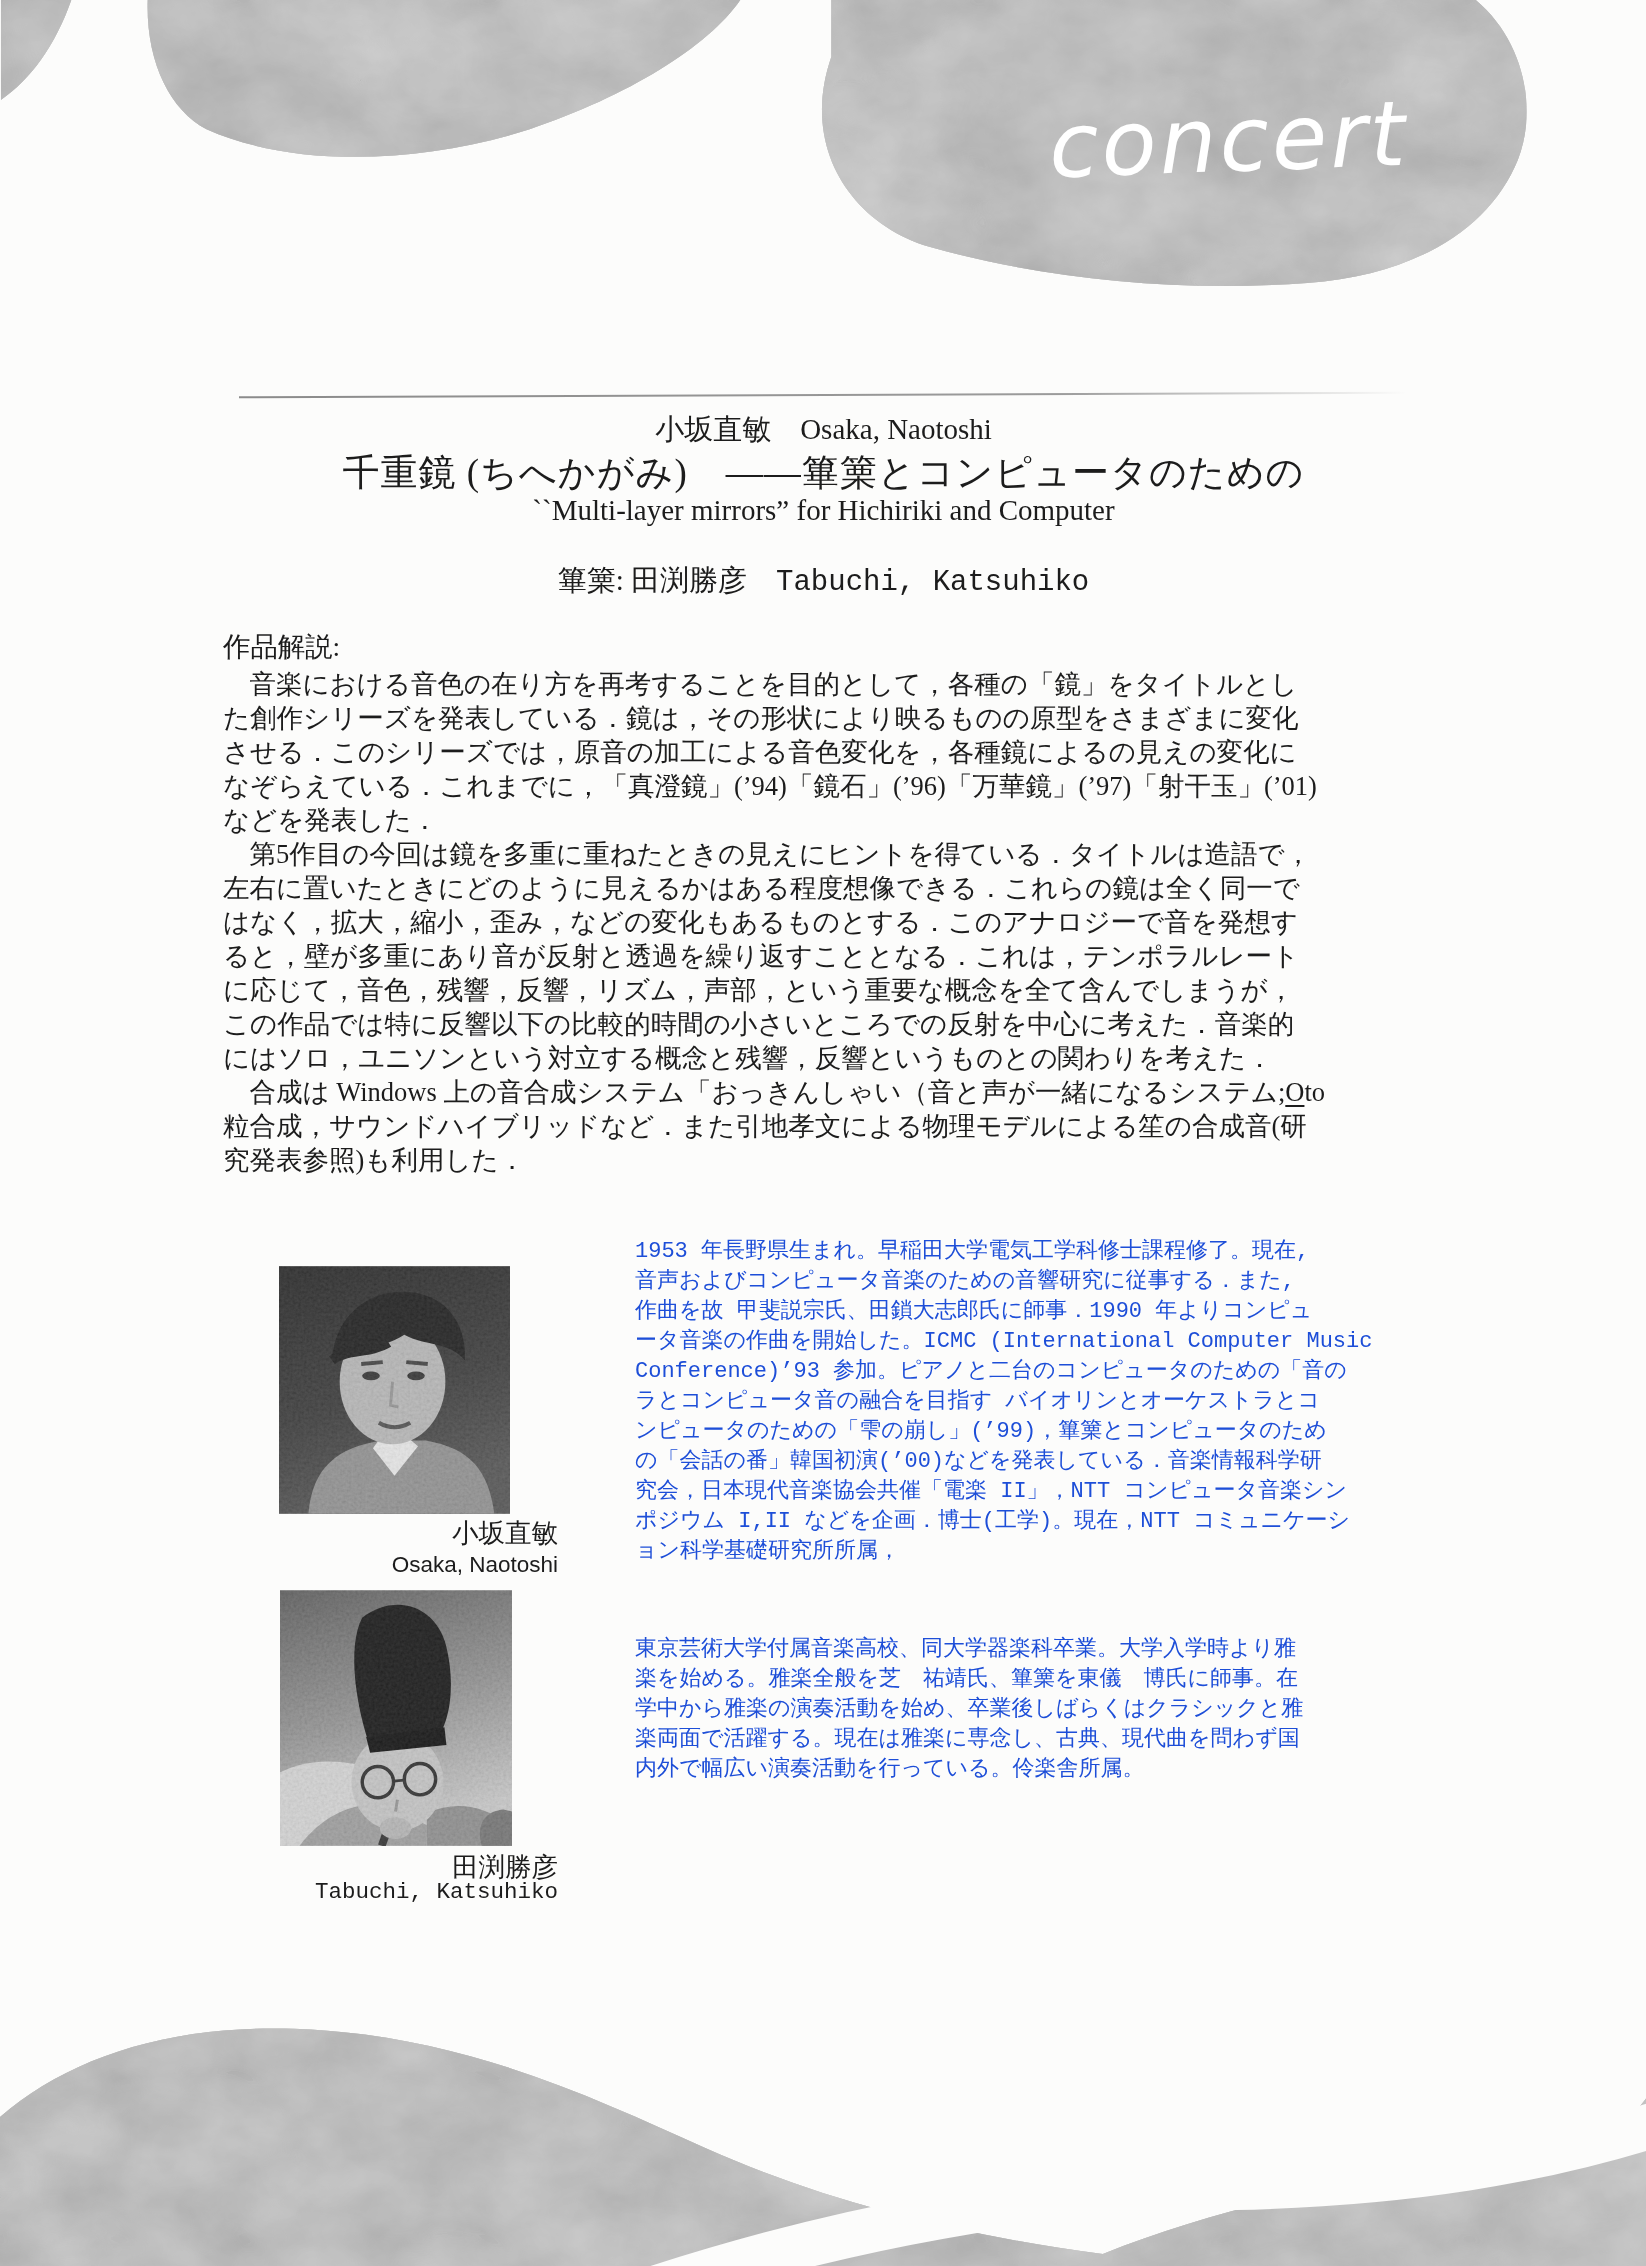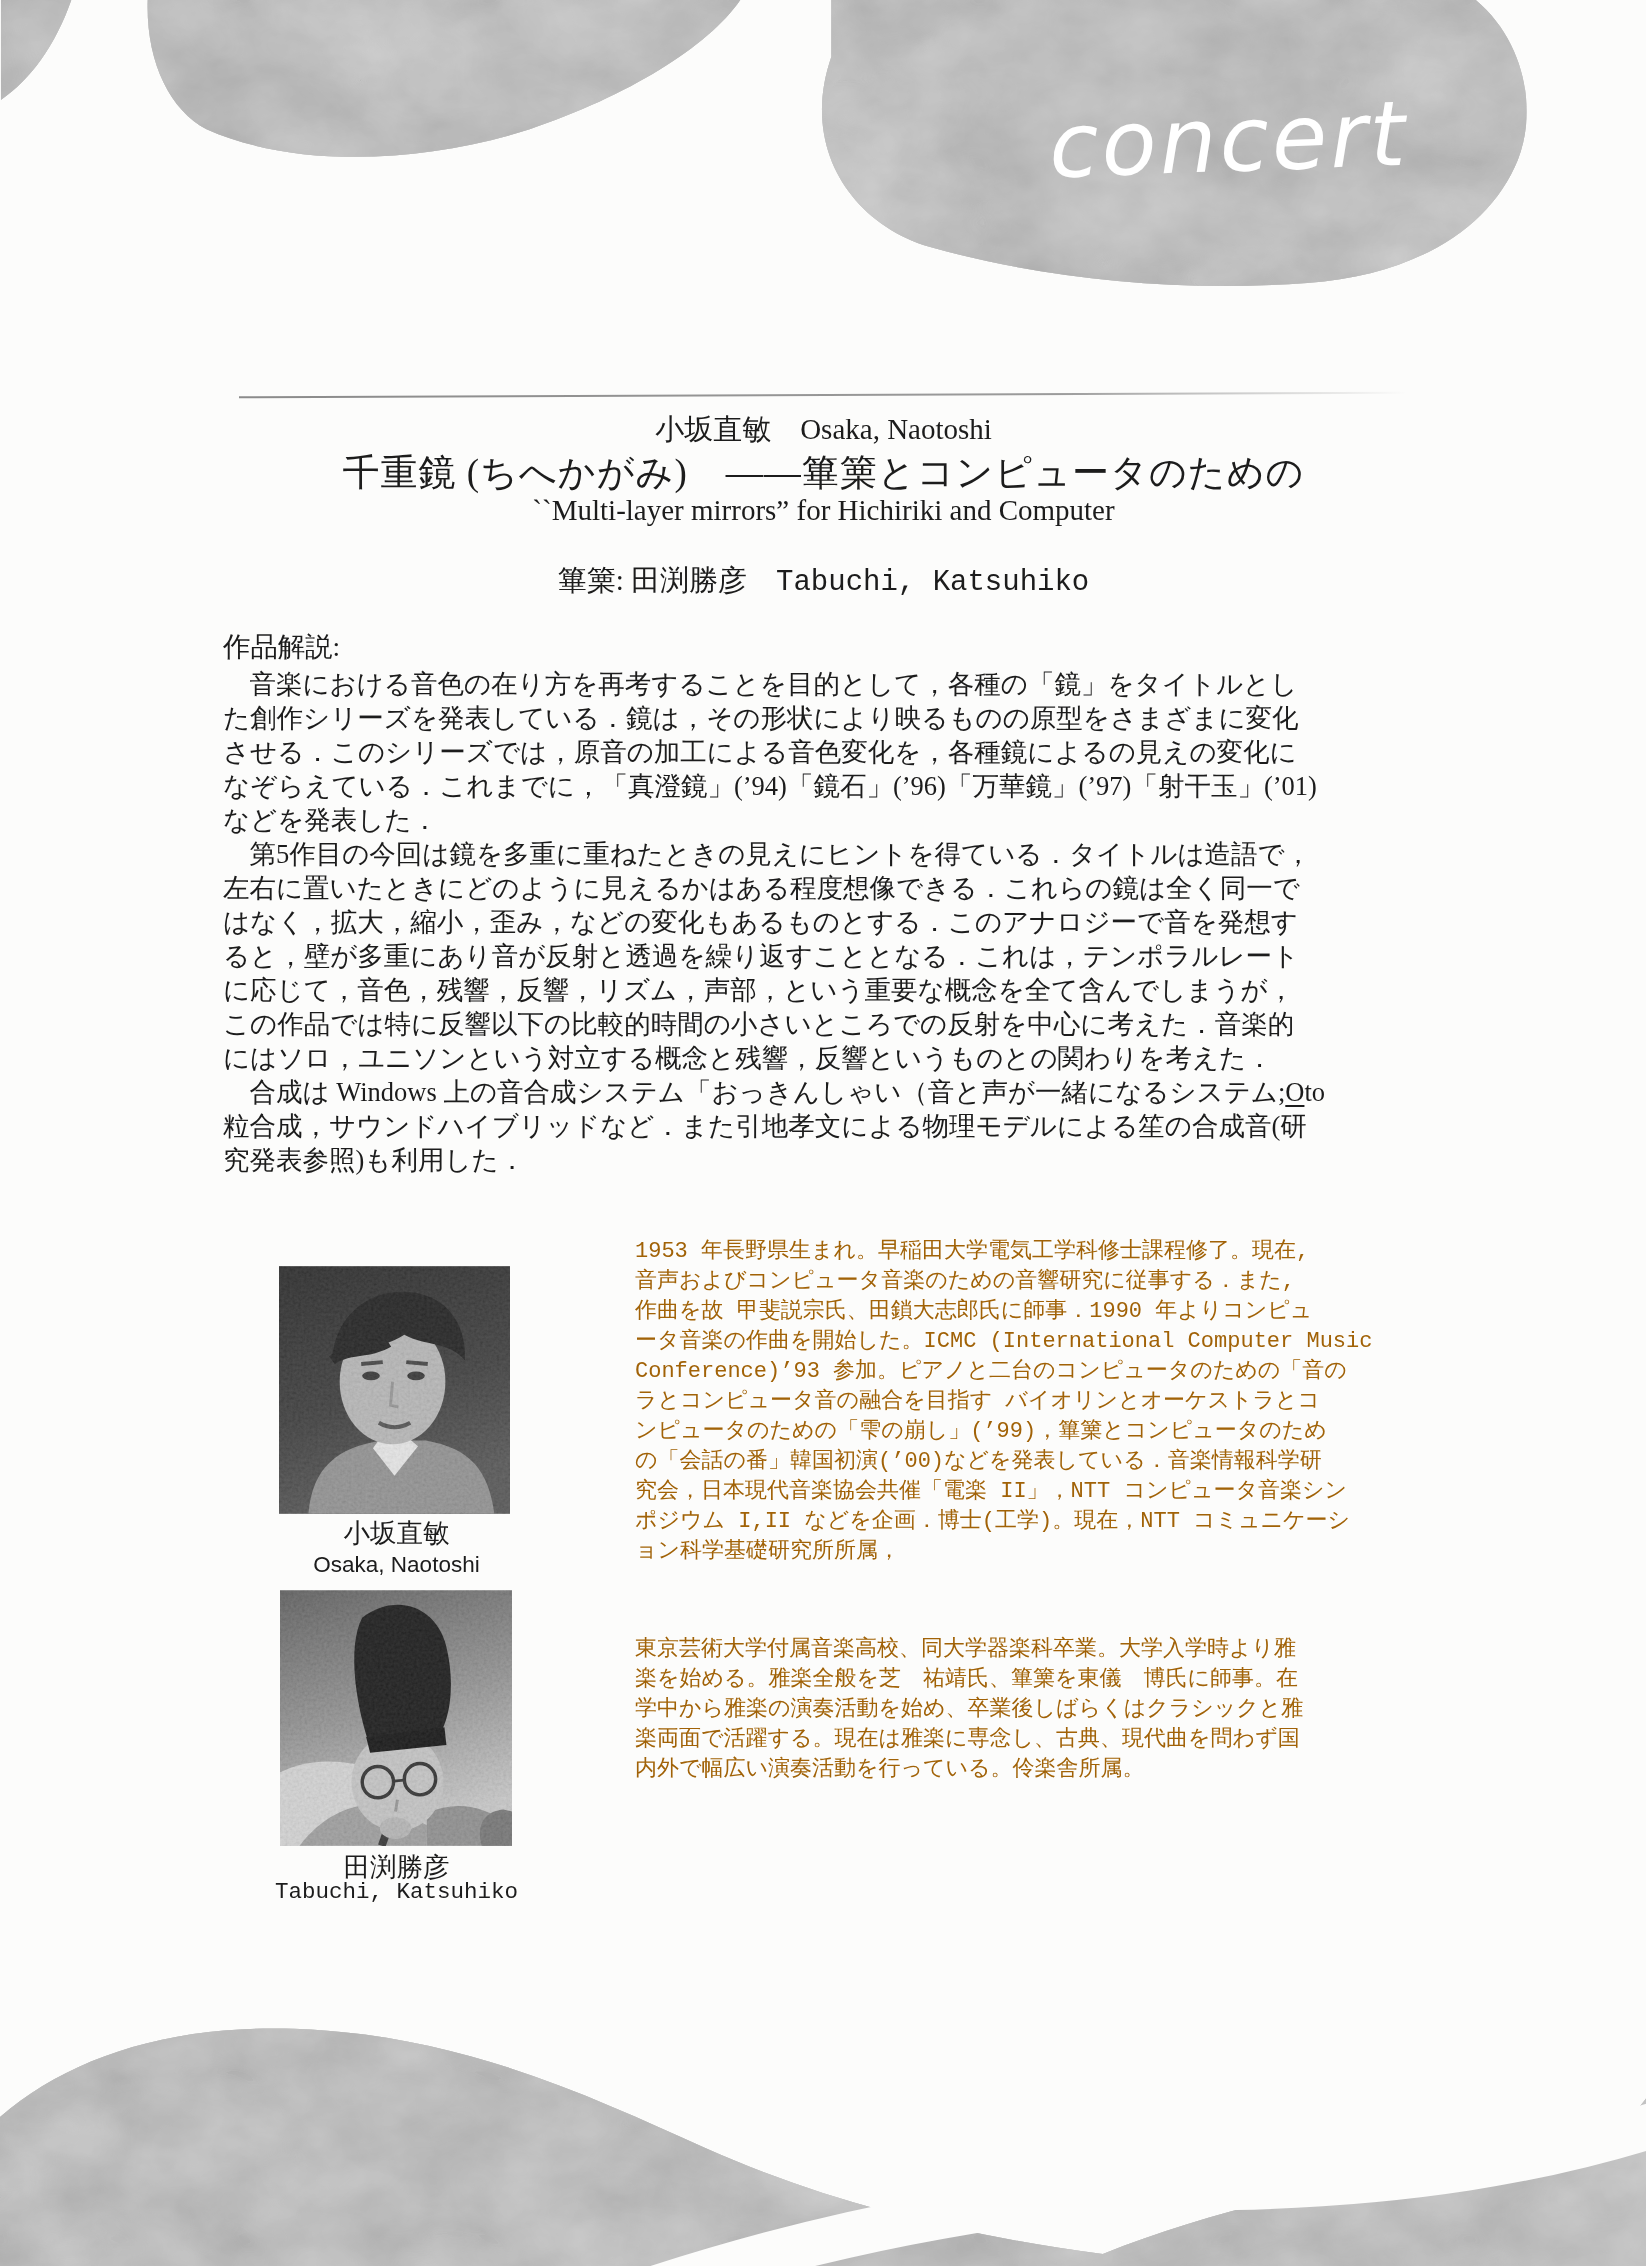--- a/index.html
+++ b/index.html
@@ -33,26 +33,26 @@
   .title-en{top:494px;font-size:29px;}
   .performer{top:561px;font-size:29px;}
   .heading{left:223px;top:629px;font-size:27.4px;}
   .desc{left:223px;top:667px;font-size:26.5px;line-height:34px;}
   .tline{white-space:pre;}
   .u{text-decoration:underline;text-underline-offset:3.9px;}
   .mono{font-family:"Liberation Mono",monospace;}
   
   .photo1{left:279px;top:1266px;width:231px;height:248px;}
   .photo2{left:280px;top:1590px;width:232px;height:256px;}
-  .cap{left:235px;width:323px;text-align:center;white-space:pre;}
+  .cap{left:235px;width:323px;text-align:right;white-space:pre;}
   .cap1jp{top:1515px;font-size:26.5px;}
   .cap1en{top:1552px;font-size:22.5px;font-family:Liberation Sans, sans-serif;}
   .cap2jp{top:1849px;font-size:26.5px;}
   .cap2en{top:1879px;font-size:22.5px;font-family:"Liberation Mono",monospace;}
-  .bio{left:635px;font-family:"Liberation Mono",monospace;font-size:22px;line-height:30px;color:#a16207;}
+  .bio{left:635px;font-family:"Liberation Mono",monospace;font-size:22px;line-height:30px;color:#1d4ed8;}
   .bio1{top:1237px;}
   .bio2{top:1635px;}
 </style>
 </head>
 <body>
 
 <svg class="abs hdr" viewBox="0 0 1680 340" width="1647" height="333">
   <defs>
     <filter id="grainH" x="-5%" y="-5%" width="110%" height="110%">
       <feTurbulence type="fractalNoise" baseFrequency="0.012 0.016" numOctaves="4" seed="11"></feTurbulence>

